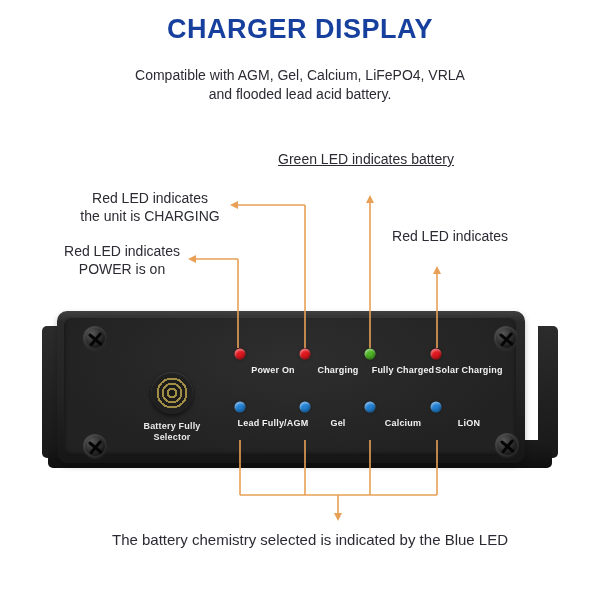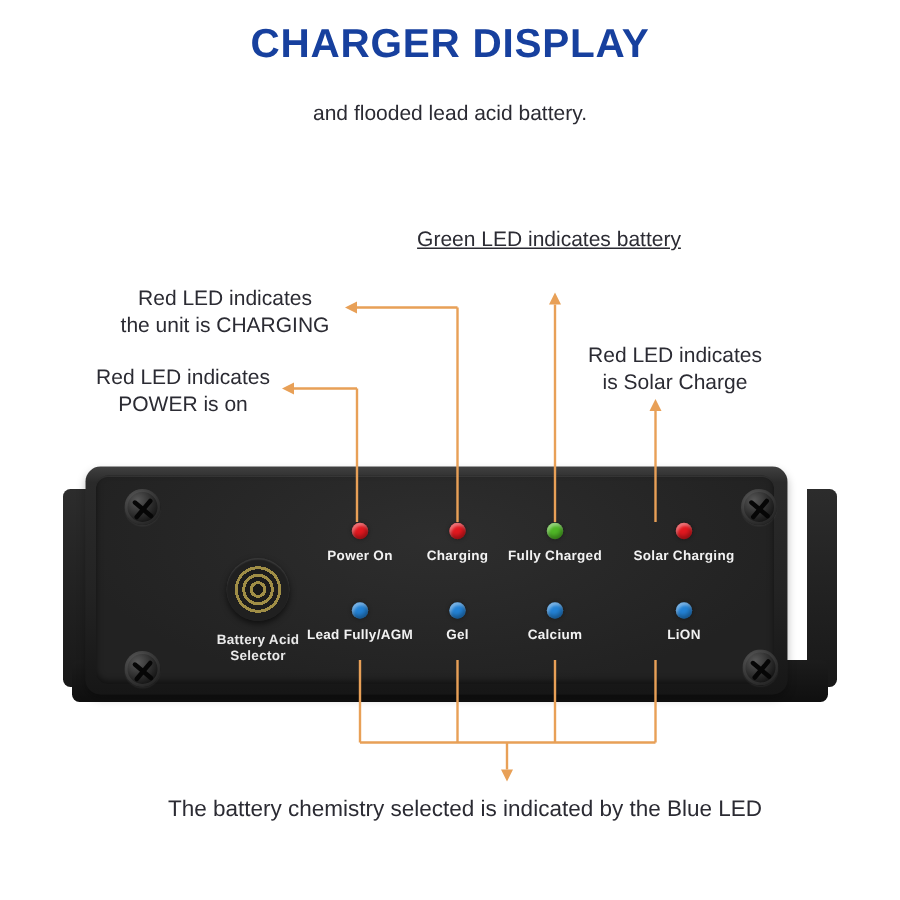--- a/index.html
+++ b/index.html
@@ -61,67 +61,67 @@
      text-align:center;color:#e9e9e9;font-size:9px;font-weight:bold;line-height:11px;
      letter-spacing:.2px;white-space:nowrap;}
 
   
   .led{position:absolute;width:11px;height:11px;border-radius:50%;transform:translate(-50%,-50%);
        box-shadow:inset -1px -2px 3px rgba(0,0,0,.35), inset 1px 2px 2px rgba(255,255,255,.4), 0 0 3px rgba(0,0,0,.4);}
   .led[data-color="red"]{background:var(--led-red);}
   .led[data-color="green"]{background:var(--led-green);}
   .led[data-color="blue"]{background:var(--led-blue);}
   .led-label{position:absolute;transform:translateX(-50%);color:#f2f2f2;font-size:9px;
-             font-weight:bold;letter-spacing:.2px;white-space:nowrap;}
+             font-weight:bold;letter-spacing:.2px;white-space:nowrap;margin-left:33px;}
   
-  .col-0{left:176px;} .col-1{left:241px;text-align:center;} .col-2{left:306px;} .col-3{left:392px;}
+  .col-0{left:176px;} .col-1{left:241px;text-align:center;} .col-2{left:306px;} .col-3{left:372px;}
   .row-status.led{top:37px;} .row-status.led-label{top:48px;}
   .row-batt.led{top:90px;}   .row-batt.led-label{top:101px;}
 </style>
 </head>
 <body>
 
 <div class="canvas">
 
   <div class="title">CHARGER DISPLAY</div>
   <div class="subtitle">
+    <div>Compatible with AGM, Gel, Calcium, LiFePO4, VRLA</div>
     <div>and flooded lead acid battery.</div>
   </div>
 
   <div class="note note-fully">
     <div>Green LED indicates battery</div>
   </div>
   <div class="note note-charging">
     <div>Red LED indicates</div>
     <div>the unit is CHARGING</div>
   </div>
   <div class="note note-solar">
     <div>Red LED indicates</div>
-    <div>is Solar Charge</div>
   </div>
   <div class="note note-power">
     <div>Red LED indicates</div>
     <div>POWER is on</div>
   </div>
   <div class="note-bottom">The battery chemistry selected is indicated by the Blue LED</div>
 
   <div class="tab tab-left"></div>
   <div class="tab tab-right"></div>
   <div class="base"></div>
 
   <div class="body">
     <div class="face">
       <div class="screw screw-tl"></div>
       <div class="screw screw-tr"></div>
       <div class="screw screw-bl"></div>
       <div class="screw screw-br"></div>
 
       <div class="selector"></div>
       <div class="selector-label">
-        <div>Battery Acid</div>
+        <div>Battery Fully</div>
         <div>Selector</div>
       </div>
 
       <div class="led row-status col-0" data-color="red"></div>
       <div class="led row-status col-1" data-color="red"></div>
       <div class="led row-status col-2" data-color="green"></div>
       <div class="led row-status col-3" data-color="red"></div>
       <div class="led-label row-status col-0">Power On</div>
       <div class="led-label row-status col-1">Charging</div>
       <div class="led-label row-status col-2">Fully Charged</div>

